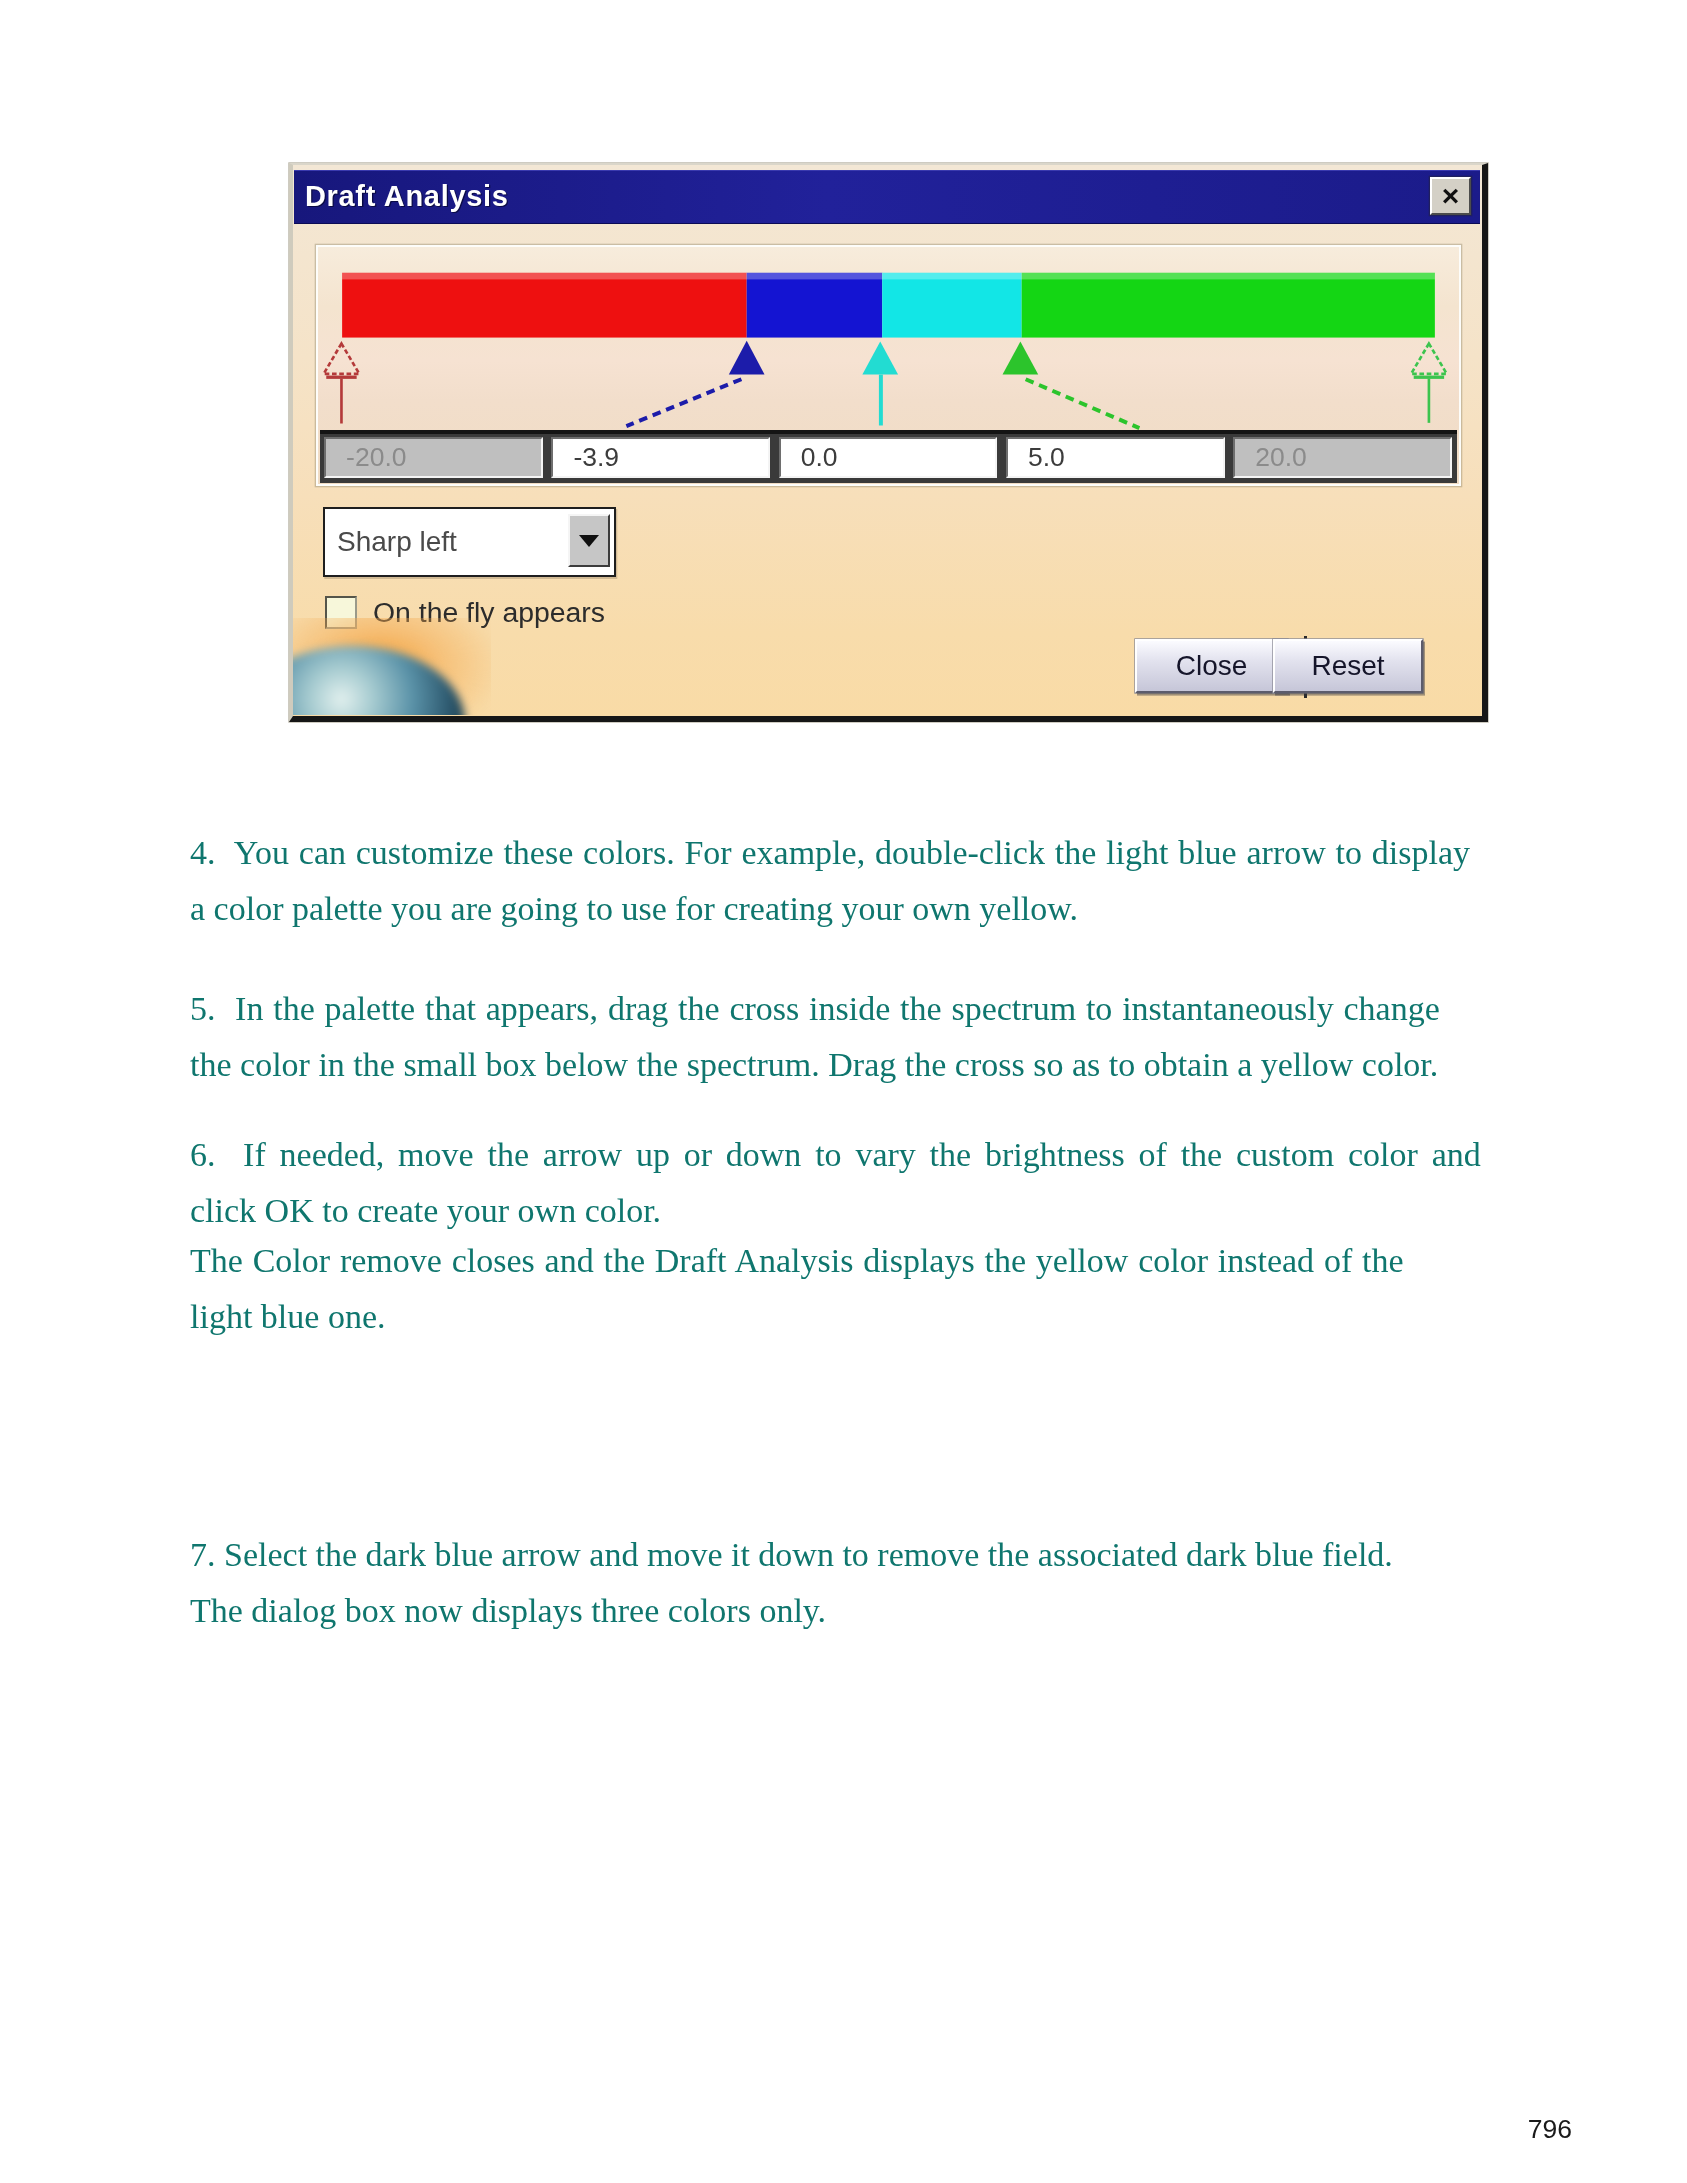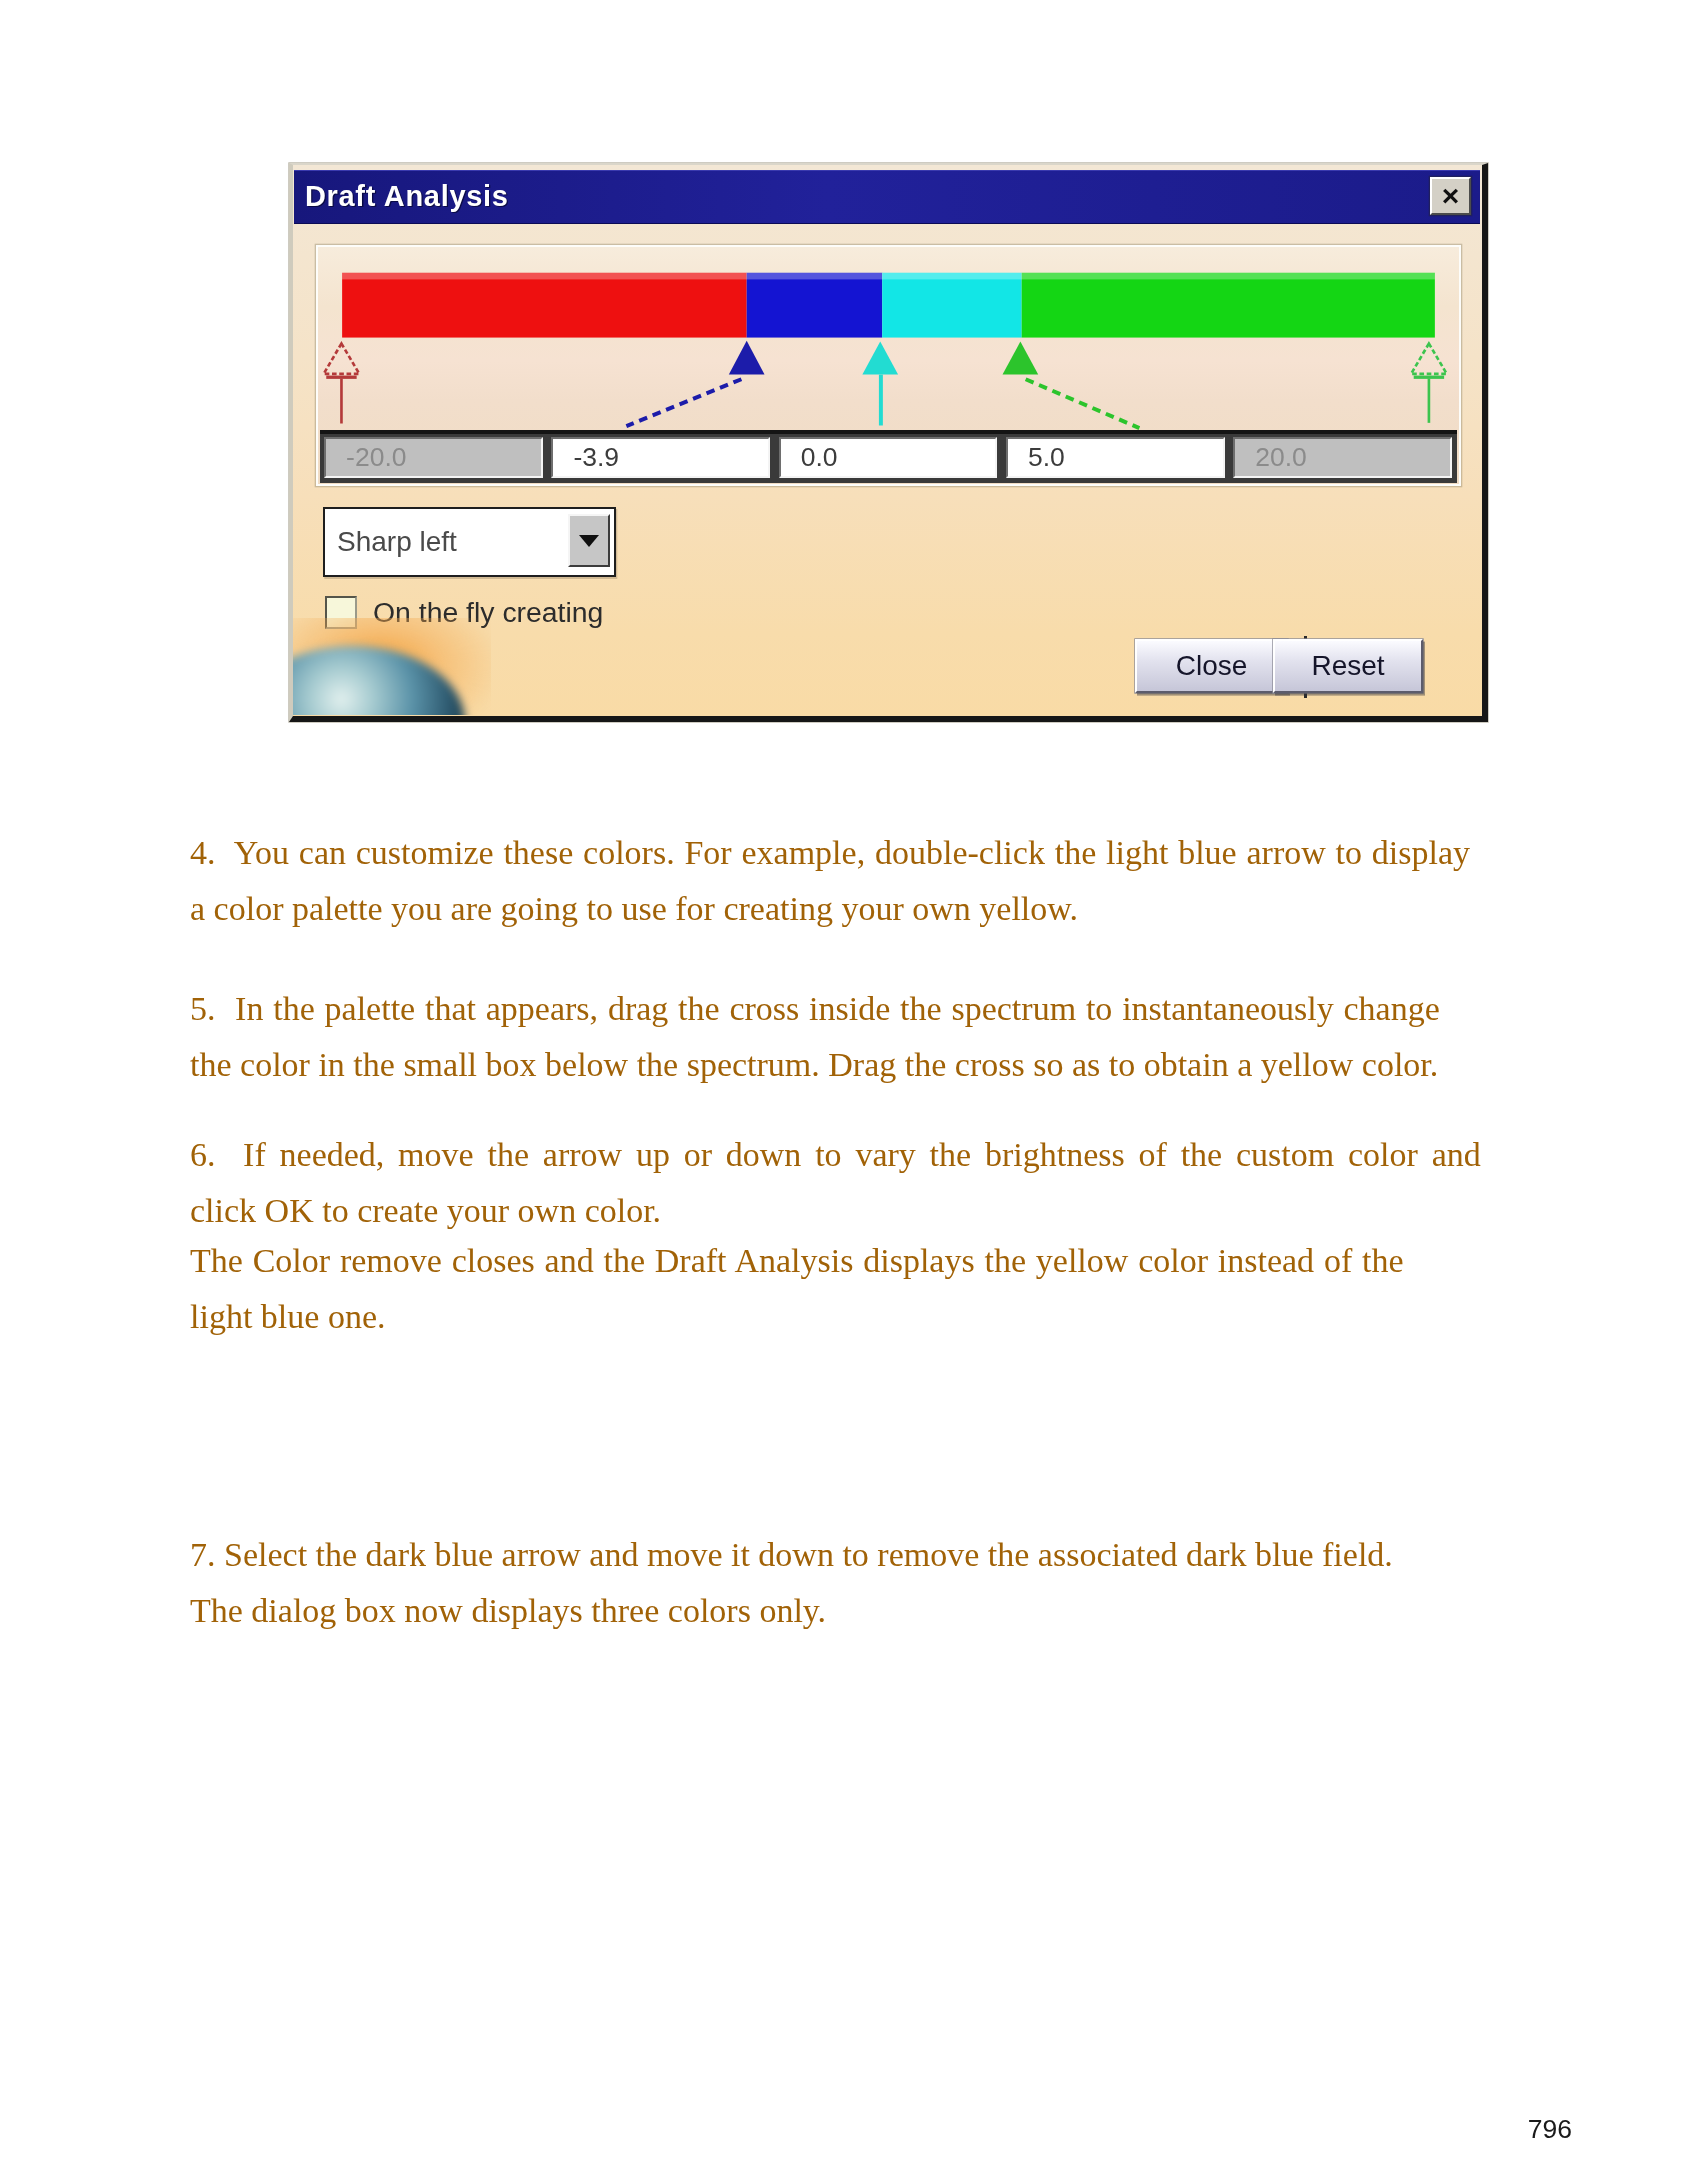--- a/index.html
+++ b/index.html
@@ -69,21 +69,21 @@
   .globe{position:absolute;left:0;top:453px;width:198px;height:97px;overflow:hidden;}
   .globe .glow{position:absolute;left:-20px;top:-36px;width:238px;height:139px;
         background:radial-gradient(ellipse at 45% 60%, rgba(242,152,44,.85) 0%, rgba(244,170,80,.5) 35%, rgba(246,200,140,0) 68%);
         filter:blur(5.3px);}
   .globe .sphere{position:absolute;left:-53px;top:28px;width:225px;height:152px;border-radius:50%;
         background:radial-gradient(circle at 45% 35%, #e2f0ee 0%, #a6cbd0 20%, #5a92a8 45%, #2e5a70 68%, #142e3a 88%);
         filter:blur(4px);}
 
   
   .para{position:absolute;left:190px;width:1384px;}
-  .doc-line{height:56px;line-height:56px;font-size:34px;white-space:nowrap;color:#a16207;}
+  .doc-line{height:56px;line-height:56px;font-size:34px;white-space:nowrap;color:#0f766e;}
   .ws2{word-spacing:1.3px;} .ws7{word-spacing:5.3px;}
   .page-number{position:absolute;left:1489px;top:2114px;width:83px;text-align:right;
         font-family:"Liberation Sans",sans-serif;font-size:26.5px;color:#1a1a1a;}
 </style>
 </head>
 <body>
 
 <div class="page">
 
   <div class="dialog">
@@ -141,21 +141,21 @@
 
     <div class="combo">
       <span class="combo-text">Sharp left</span>
       <span class="combo-btn">
         <span class="combo-arrow"></span>
       </span>
     </div>
 
     <div class="checkbox-row">
       <span class="checkbox"></span>
-      <span class="checkbox-label">On the fly creating</span>
+      <span class="checkbox-label">On the fly appears</span>
     </div>
 
     <div class="globe">
       <div class="glow"></div>
       <div class="sphere"></div>
     </div>
 
     <div class="btn-sep"></div>
     <button class="btn btn-close">Close</button>
     <button class="btn btn-reset">Reset</button>

